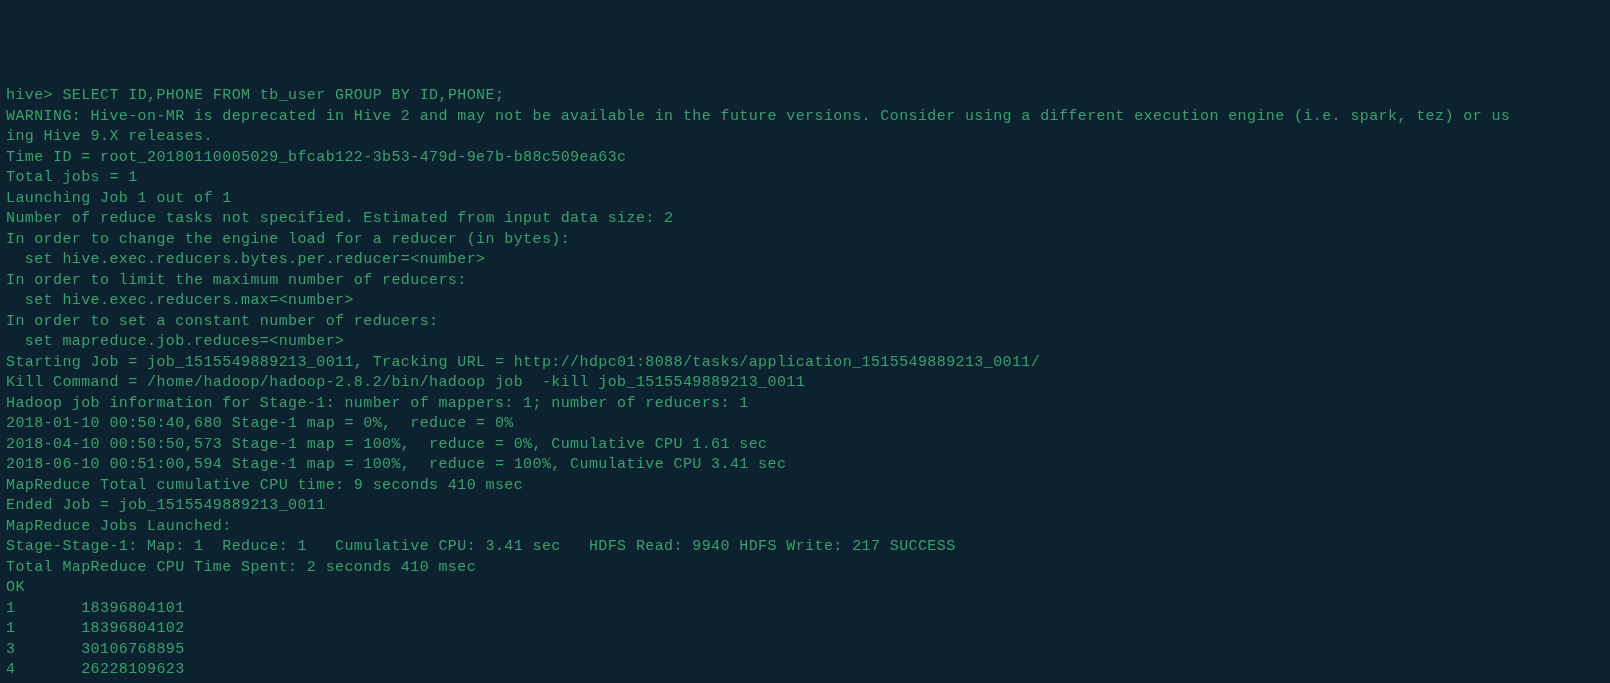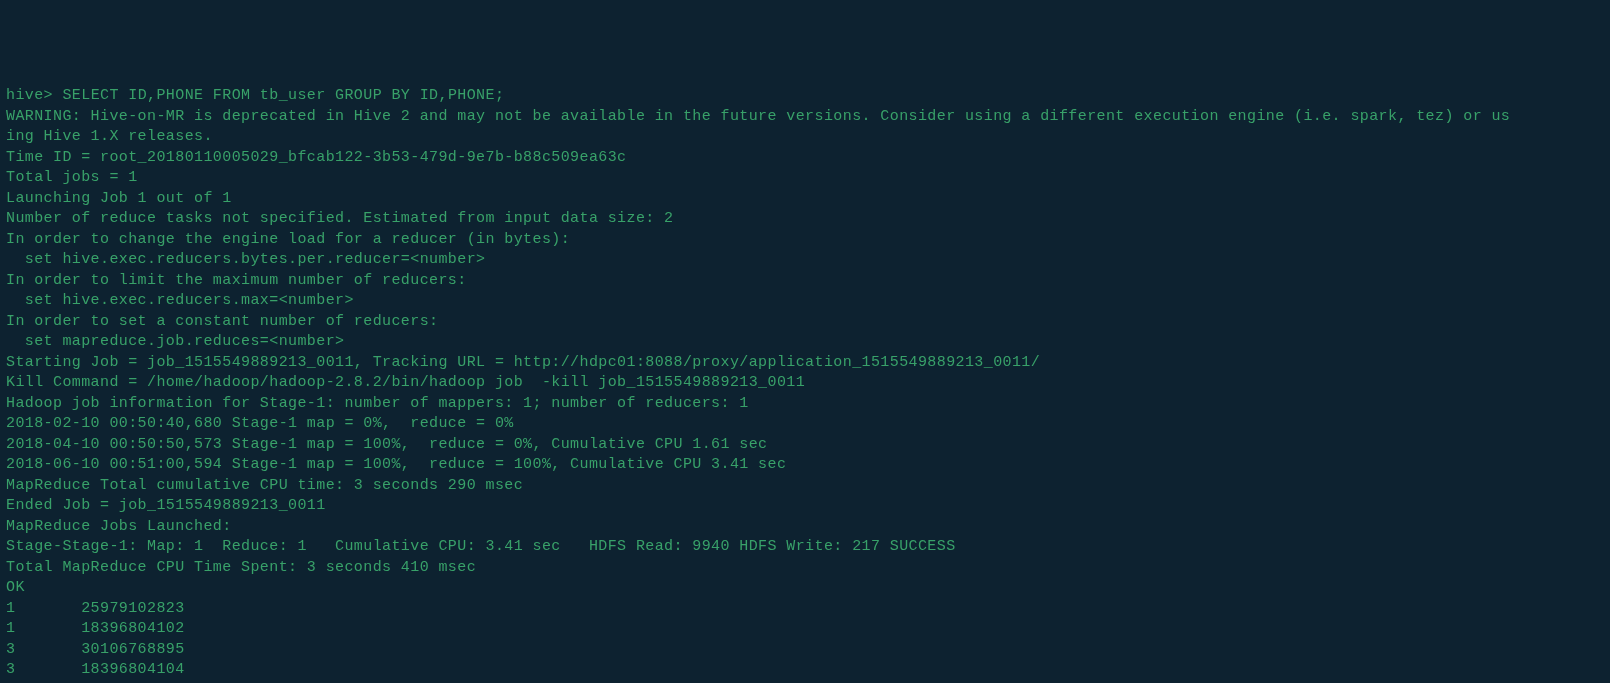--- a/index.html
+++ b/index.html
@@ -6,43 +6,43 @@
     body { background:#0d2230; color:#38a169; font-family:"Courier New",monospace; font-size:15px; line-height:20.5px; padding:4px 6px; white-space:pre; letter-spacing:0.4px; }
     @keyframes blink { 50% { opacity:0; } }
   </style>
 </head>
 <body>
 
 
 
 <div><span>hive&gt; </span><span>SELECT ID,PHONE FROM tb_user GROUP BY ID,PHONE;</span>
 <div id="lines"><span>WARNING: Hive-on-MR is deprecated in Hive 2 and may not be available in the future versions. Consider using a different execution engine (i.e. spark, tez) or us</span>
-<span>ing Hive 1.X releases.</span>
+<span>ing Hive 9.X releases.</span>
 <span>Time ID = root_20180110005029_bfcab122-3b53-479d-9e7b-b88c509ea63c</span>
 <span>Total jobs = 1</span>
 <span>Launching Job 1 out of 1</span>
 <span>Number of reduce tasks not specified. Estimated from input data size: 2</span>
 <span>In order to change the engine load for a reducer (in bytes):</span>
 <span>  set hive.exec.reducers.bytes.per.reducer=&lt;number&gt;</span>
 <span>In order to limit the maximum number of reducers:</span>
 <span>  set hive.exec.reducers.max=&lt;number&gt;</span>
 <span>In order to set a constant number of reducers:</span>
 <span>  set mapreduce.job.reduces=&lt;number&gt;</span>
-<span>Starting Job = job_1515549889213_0011, Tracking URL = http://hdpc01:8088/proxy/application_1515549889213_0011/</span>
+<span>Starting Job = job_1515549889213_0011, Tracking URL = http://hdpc01:8088/tasks/application_1515549889213_0011/</span>
 <span>Kill Command = /home/hadoop/hadoop-2.8.2/bin/hadoop job  -kill job_1515549889213_0011</span>
 <span>Hadoop job information for Stage-1: number of mappers: 1; number of reducers: 1</span>
-<span>2018-02-10 00:50:40,680 Stage-1 map = 0%,  reduce = 0%</span>
+<span>2018-01-10 00:50:40,680 Stage-1 map = 0%,  reduce = 0%</span>
 <span>2018-04-10 00:50:50,573 Stage-1 map = 100%,  reduce = 0%, Cumulative CPU 1.61 sec</span>
 <span>2018-06-10 00:51:00,594 Stage-1 map = 100%,  reduce = 100%, Cumulative CPU 3.41 sec</span>
-<span>MapReduce Total cumulative CPU time: 3 seconds 290 msec</span>
+<span>MapReduce Total cumulative CPU time: 9 seconds 410 msec</span>
 <span>Ended Job = job_1515549889213_0011</span>
 <span>MapReduce Jobs Launched:</span>
 <span>Stage-Stage-1: Map: 1  Reduce: 1   Cumulative CPU: 3.41 sec   HDFS Read: 9940 HDFS Write: 217 SUCCESS</span>
-<span>Total MapReduce CPU Time Spent: 3 seconds 410 msec</span>
-<span>OK</span></div><div id="rows"><span>1       25979102823</span>
+<span>Total MapReduce CPU Time Spent: 2 seconds 410 msec</span>
+<span>OK</span></div><div id="rows"><span>1       18396804101</span>
 <span>1       18396804102</span>
 <span>3       30106768895</span>
-<span>3       18396804104</span>
+<span>4       26228109623</span>
 <span>5       18396804105</span></div>
 </div>
 
 
 
 
 </body></html>

